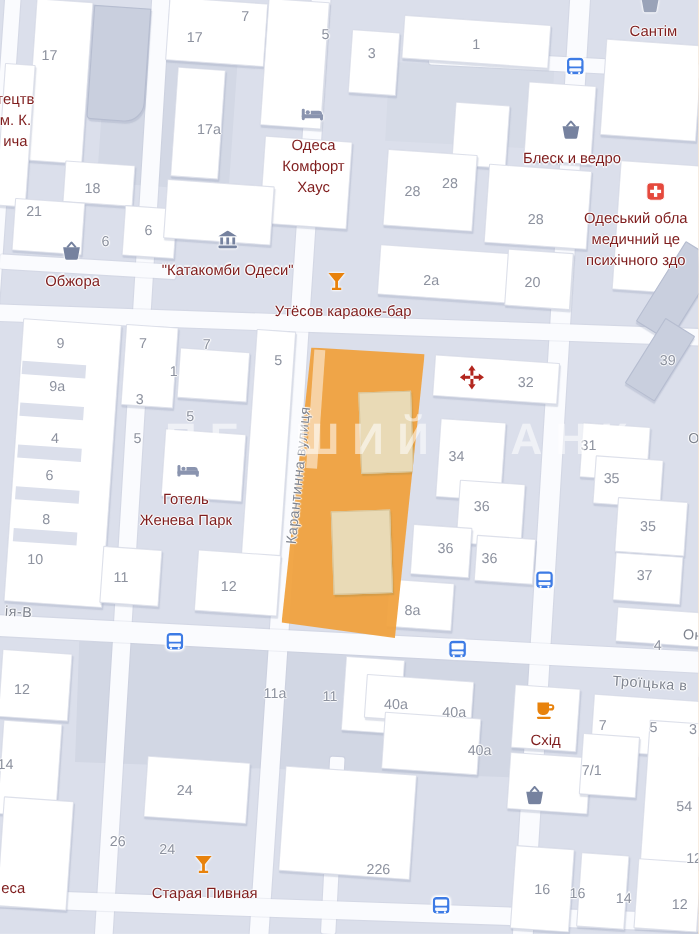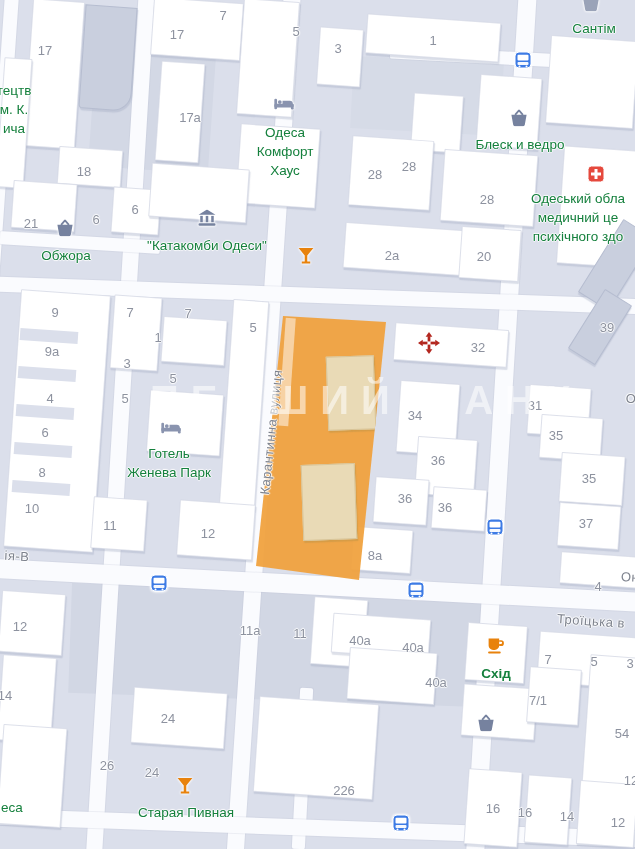--- a/index.html
+++ b/index.html
@@ -22,21 +22,21 @@
   .sel-road{position:absolute;left:282px;top:318px;width:10px;height:108px;
         background:rgba(255,255,255,.5);transform:rotate(4deg);}
   .sel-bldg{position:absolute;background:#E9DAB6;border:1px solid #D8C498;
         box-shadow:1px 2px 1px rgba(170,140,70,.35);}
   .sel-bldg.b1{left:327px;top:356px;width:46px;height:72px;transform:rotate(-2deg);}
   .sel-bldg.b2{left:302px;top:464px;width:52px;height:74px;transform:rotate(-2deg);}
   .num,.poi,.street{position:absolute;transform:translate(-50%,-50%);white-space:nowrap;
         text-shadow:0 1px 1px #fff,0 -1px 1px #fff,1px 0 1px #fff,-1px 0 1px #fff;
         z-index:40;}
   .num{font-size:13px;color:#8D929F;}
-  .poi{font-size:13.5px;color:#15803d;text-align:center;line-height:1.4;z-index:41;}
+  .poi{font-size:13.5px;color:#7f1d1d;text-align:center;line-height:1.4;z-index:41;}
   .street{font-size:13px;color:#7E838E;letter-spacing:.5px;}
   .icon{position:absolute;transform:translate(-50%,-50%);z-index:42;line-height:0;
         filter:drop-shadow(0 0 1px #fff) drop-shadow(0 0 1px rgba(255,255,255,.8));}
   .watermark{position:absolute;inset:0;z-index:60;pointer-events:none;}
   .watermark div{position:absolute;font-weight:bold;font-size:40px;letter-spacing:12px;
         color:rgba(255,255,255,.55);white-space:nowrap;}
   .wm1{left:150px;top:378px;}
   .wm2{left:163px;top:425px;}
 </style>
 </head>
@@ -136,21 +136,21 @@
 
   <div class="layer" id="labels" style="z-index:40;">
       <span class="num" style="left: 45px; top: 50px;">17</span>
       <span class="num" style="left: 223px; top: 15px;">7</span>
       <span class="num" style="left: 177px; top: 34px;">17</span>
       <span class="num" style="left: 296px; top: 31px;">5</span>
       <span class="num" style="left: 338px; top: 48px;">3</span>
       <span class="num" style="left: 433px; top: 40px;">1</span>
       <span class="num" style="left: 190px; top: 117px;">17а</span>
       <span class="num" style="left: 84px; top: 171px;">18</span>
-      <span class="num" style="left: 31px; top: 223px;">21</span>
+      <span class="num" style="left: 31px; top: 192px;">21</span>
       <span class="num" style="left: 135px; top: 209px;">6</span>
       <span class="num" style="left: 96px; top: 219px;">6</span>
       <span class="num" style="left: 409px; top: 166px;">28</span>
       <span class="num" style="left: 375px; top: 174px;">28</span>
       <span class="num" style="left: 487px; top: 199px;">28</span>
       <span class="num" style="left: 392px; top: 255px;">2а</span>
       <span class="num" style="left: 484px; top: 256px;">20</span>
       <span class="num" style="left: 55px; top: 312px;">9</span>
       <span class="num" style="left: 130px; top: 312px;">7</span>
       <span class="num" style="left: 188px; top: 313px;">7</span>
@@ -203,36 +203,39 @@
         <div>Обжора</div>
       </div>
       <div class="poi" style="left: 207px; top: 246px;">
         <div>"Катакомби Одеси"</div>
       </div>
       <div class="poi" style="left: 285px; top: 152px;">
         <div>Одеса</div>
         <div>Комфорт</div>
         <div>Хаус</div>
       </div>
+      <div class="poi" style="left: 312px; top: 284px;">
+        <div>Утёсов караоке-бар</div>
+      </div>
       <div class="poi" style="left: 520px; top: 145px;">
         <div>Блеск и ведро</div>
       </div>
       <div class="poi" style="left: 594px; top: 29px;">
         <div>Сантім</div>
       </div>
       <div class="poi" style="left: 169px; top: 464px;">
         <div>Готель</div>
         <div>Женева Парк</div>
       </div>
       <div class="poi" style="left: 578px; top: 218px;">
         <div>Одеський обла</div>
         <div>медичний це</div>
         <div>психічного здо</div>
       </div>
-      <div class="poi" style="left: 496px; top: 674px; font-weight: bold;">
+      <div class="poi" style="left: 496px; top: 674px;">
         <div>Схід</div>
       </div>
       <div class="poi" style="left: 186px; top: 813px;">
         <div>Старая Пивная</div>
       </div>
       <div class="poi" style="left: 14px; top: 110px;">
         <div>тецтв</div>
         <div>м. К.</div>
         <div>ича</div>
       </div>

